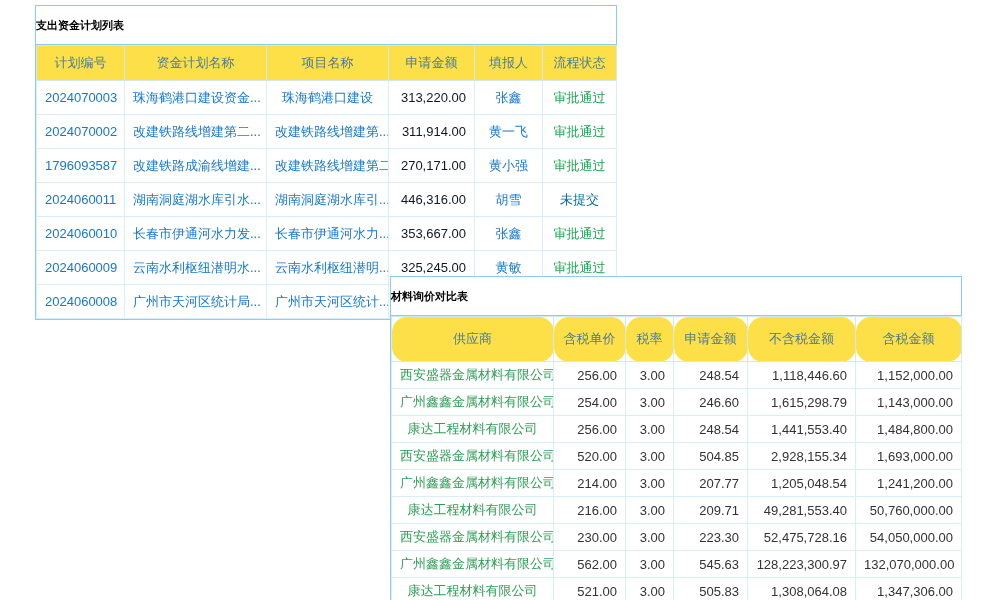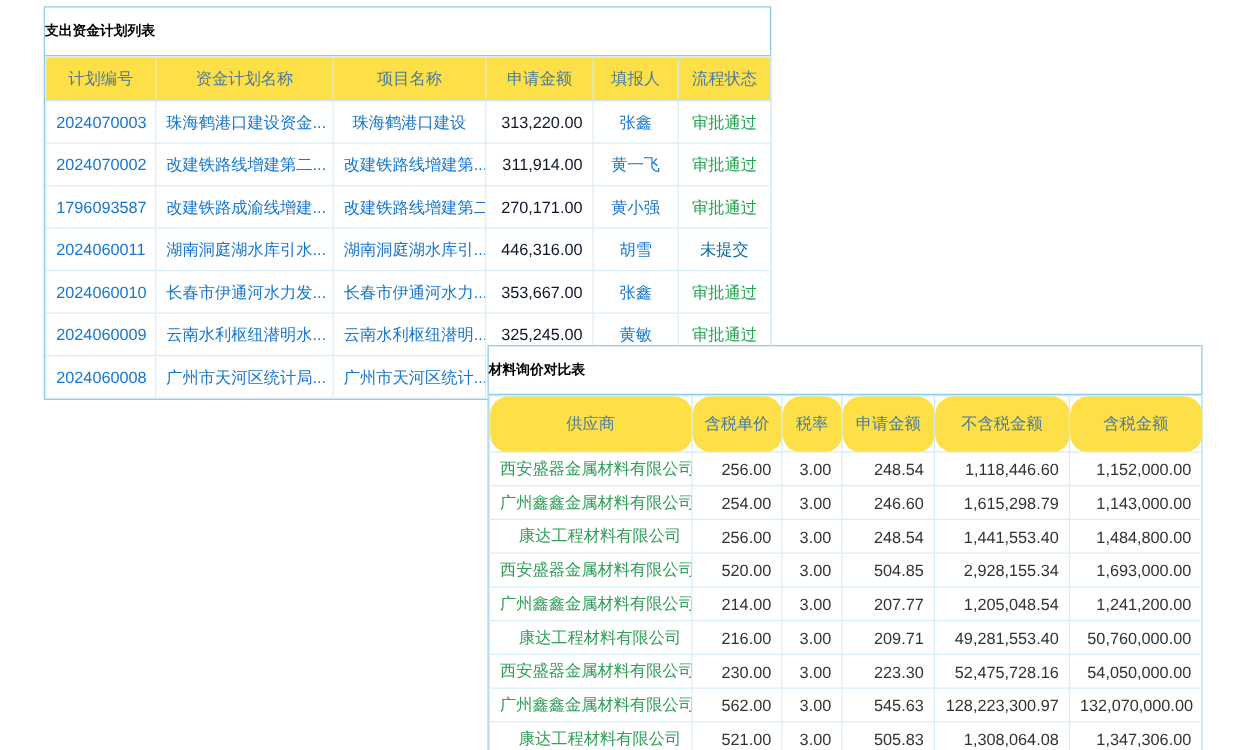--- a/index.html
+++ b/index.html
@@ -38,21 +38,21 @@
   .panel-plan td{height:33px;text-align:center;}
   .panel-plan td.col-id,
   .panel-plan td.col-fund_name,
   .panel-plan td.col-project_name,
   .panel-plan td.col-reporter{color:#1677cc;}
   .panel-plan td.col-amount{text-align:right;color:#0f172a;}
   .panel-plan td.col-status{cursor:pointer;}
   
   .panel-quote th{height:40px;border-radius:15px;}
   .panel-quote td{height:26px;text-align:right;}
-  .panel-quote td.col-supplier{color:#2f9e57;}
+  .panel-quote td.col-supplier{color:#2f9e57;text-align:center;}
 </style>
 </head>
 <body>
 
 <div class="panel panel-plan">
   <div class="panel-title">支出资金计划列表</div>
   <table class="grid">
     <colgroup>
       <col style="width:88px">
         <col style="width:142px">

